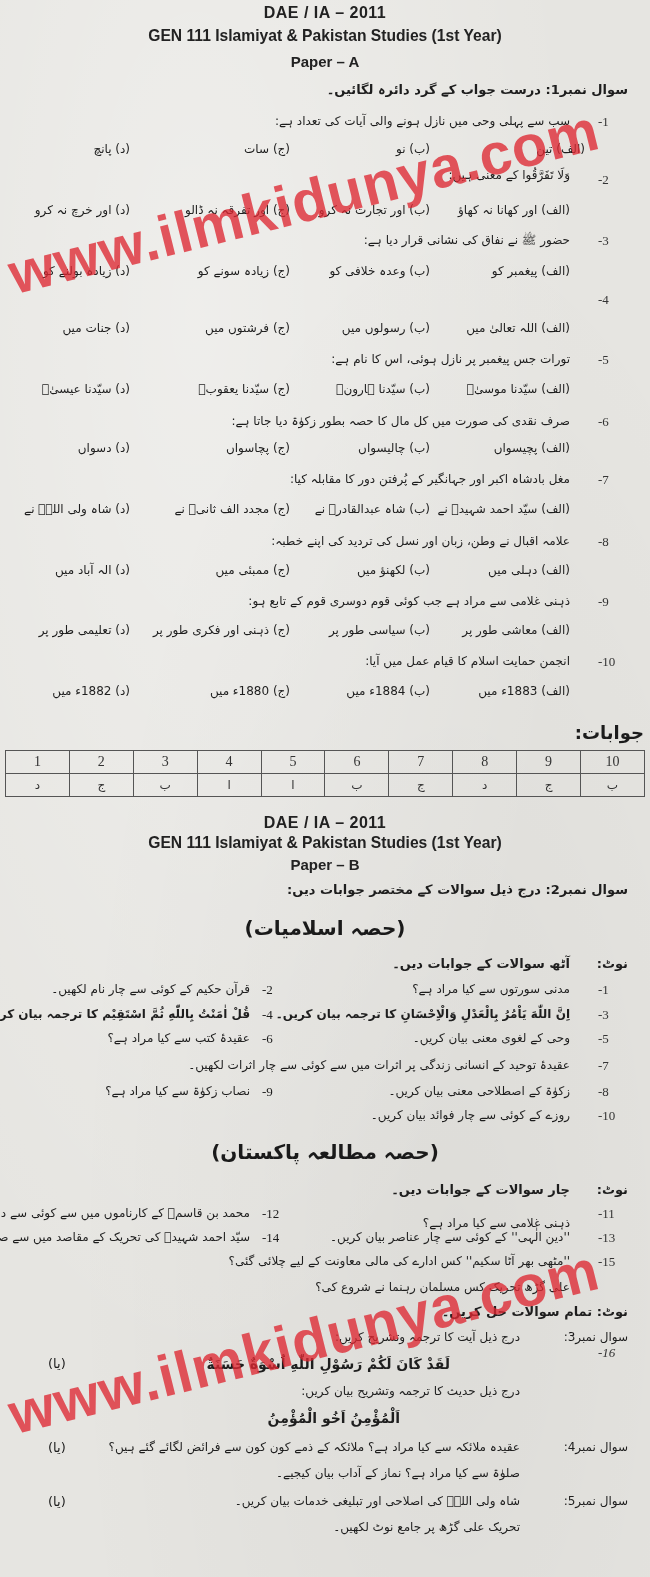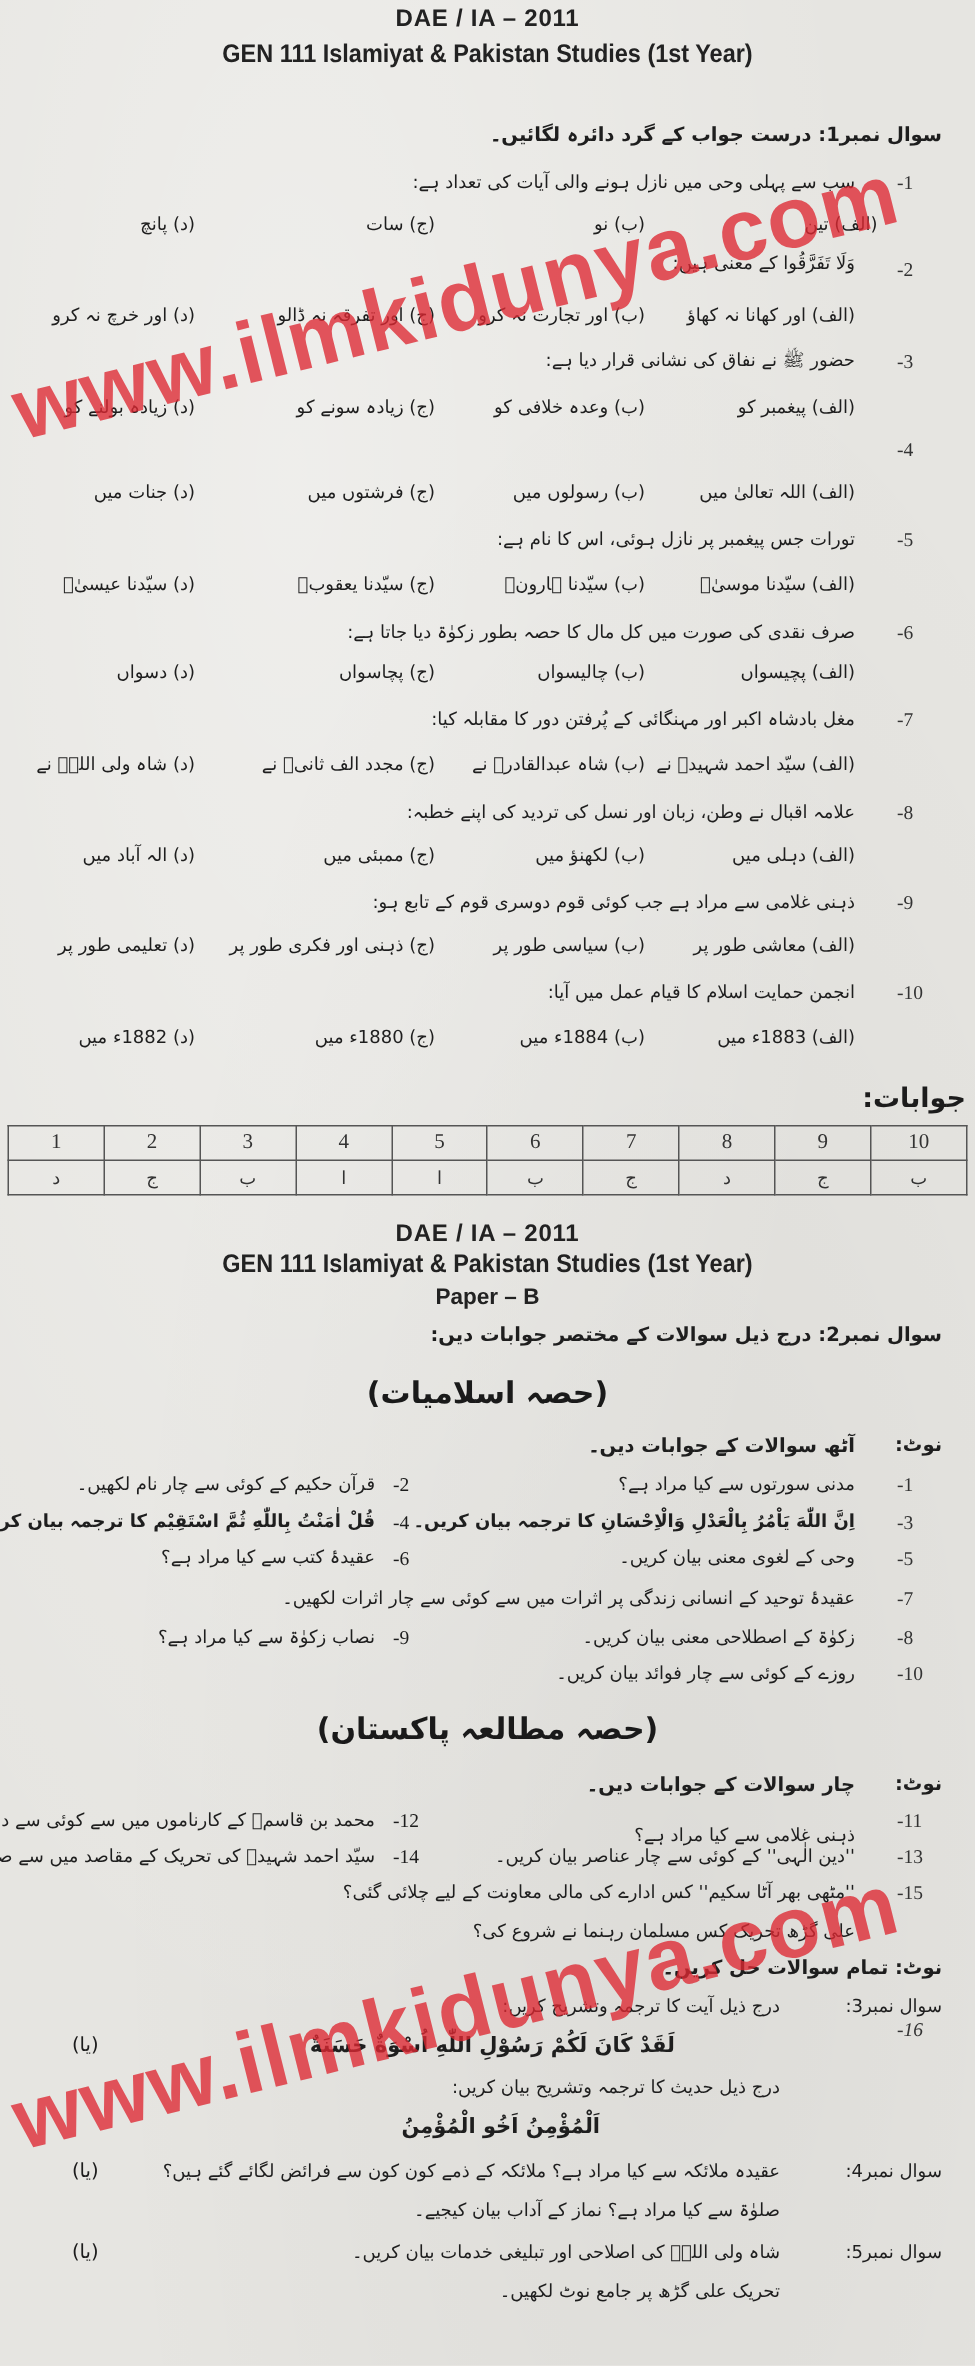--- a/index.html
+++ b/index.html
@@ -64,20 +64,21 @@
   }
   .ya { position: absolute; font-size: 13px; direction: rtl; }
 </style>
 </head>
 <body>
 
 <div class="page">
 
   <div class="hdr code" style="top:4px;">DAE / IA – 2011</div>
   <div class="hdr title" style="top:26px;">GEN 111 Islamiyat &amp; Pakistan Studies (1st Year)</div>
+  <div class="hdr paper" style="top:53px;">Paper – A</div>
 
   <div class="abs urdu bold" style="right:22px; top:82px;">سوال نمبر1: درست جواب کے گرد دائرہ لگائیں۔</div>
 
   <div class="qnum" style="top:114px;">-1</div>
   <div class="qtext urdu" style="top:114px;">سب سے پہلی وحی میں نازل ہونے والی آیات کی تعداد ہے:</div>
   <div class="opt urdu" style="right:65px; top:142px;">(الف) تین</div>
   <div class="opt urdu" style="right:220px; top:142px;">(ب) نو</div>
   <div class="opt urdu" style="right:360px; top:142px;">(ج) سات</div>
   <div class="opt urdu" style="right:520px; top:142px;">(د) پانچ</div>
 
@@ -109,21 +110,21 @@
   <div class="opt urdu" style="right:520px; top:382px;">(د) سیّدنا عیسیٰؑ</div>
 
   <div class="qnum" style="top:414px;">-6</div>
   <div class="qtext urdu" style="top:414px;">صرف نقدی کی صورت میں کل مال کا حصہ بطور زکوٰۃ دیا جاتا ہے:</div>
   <div class="opt urdu" style="right:80px; top:441px;">(الف) پچیسواں</div>
   <div class="opt urdu" style="right:220px; top:441px;">(ب) چالیسواں</div>
   <div class="opt urdu" style="right:360px; top:441px;">(ج) پچاسواں</div>
   <div class="opt urdu" style="right:520px; top:441px;">(د) دسواں</div>
 
   <div class="qnum" style="top:472px;">-7</div>
-  <div class="qtext urdu" style="top:472px;">مغل بادشاہ اکبر اور مہنگائی کے پُرفتن دور کا مقابلہ کیا:</div>
+  <div class="qtext urdu" style="top:472px;">مغل بادشاہ اکبر اور جہانگیر کے پُرفتن دور کا مقابلہ کیا:</div>
   <div class="opt urdu" style="right:80px; top:502px;">(الف) سیّد احمد شہیدؒ نے</div>
   <div class="opt urdu" style="right:220px; top:502px;">(ب) شاہ عبدالقادرؒ نے</div>
   <div class="opt urdu" style="right:360px; top:502px;">(ج) مجدد الف ثانیؒ نے</div>
   <div class="opt urdu" style="right:520px; top:502px;">(د) شاہ ولی اللہؒ نے</div>
 
   <div class="qnum" style="top:534px;">-8</div>
   <div class="qtext urdu" style="top:534px;">علامہ اقبال نے وطن، زبان اور نسل کی تردید کی اپنے خطبہ:</div>
   <div class="opt urdu" style="right:80px; top:563px;">(الف) دہلی میں</div>
   <div class="opt urdu" style="right:220px; top:563px;">(ب) لکھنؤ میں</div>
   <div class="opt urdu" style="right:360px; top:563px;">(ج) ممبئی میں</div>

